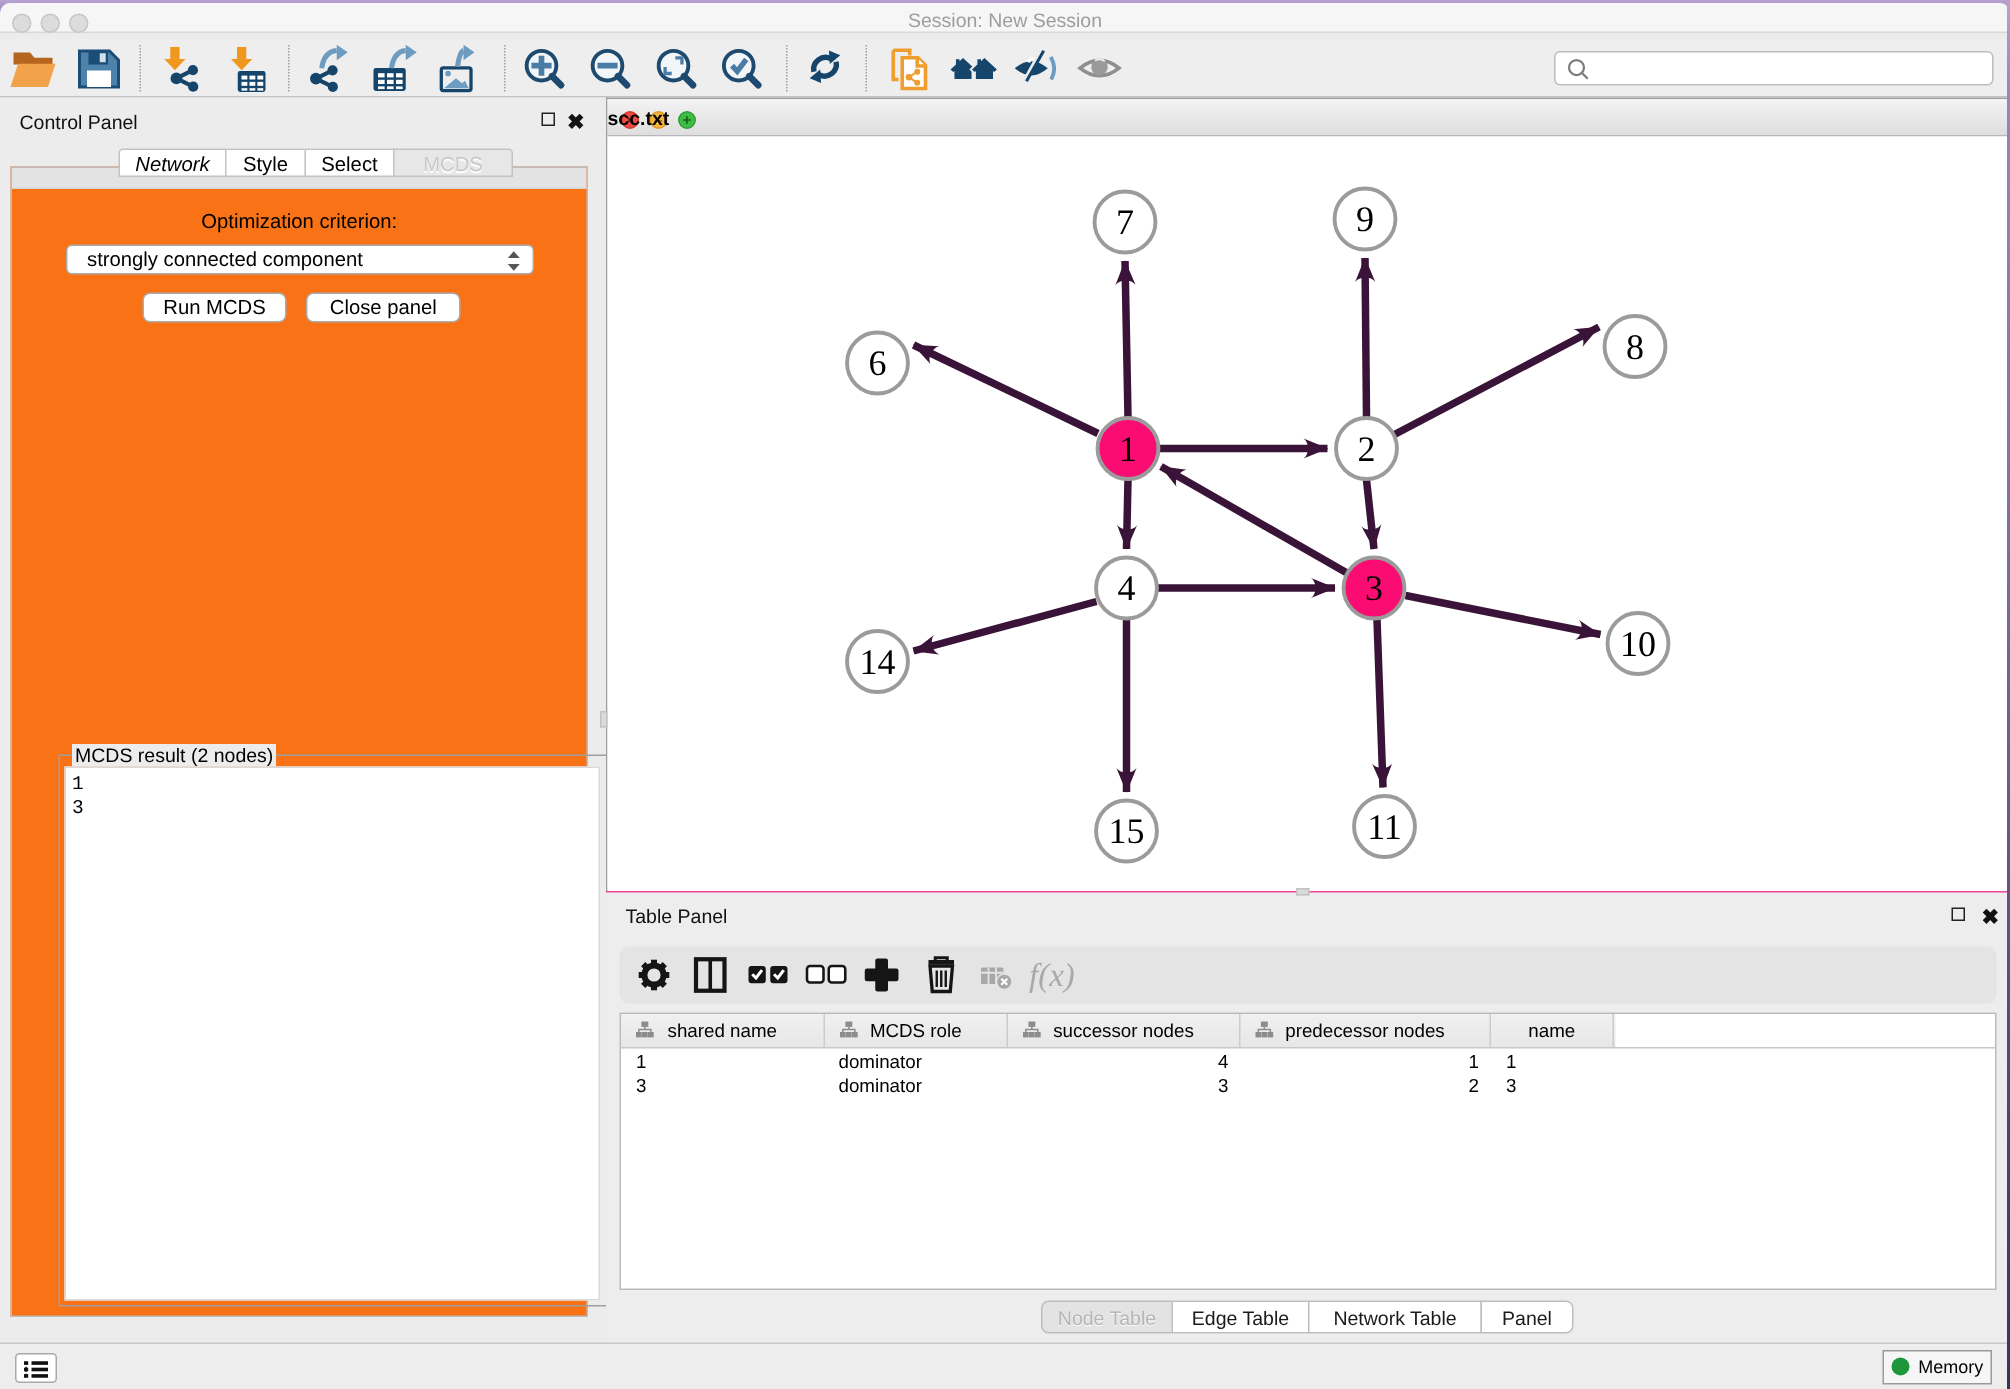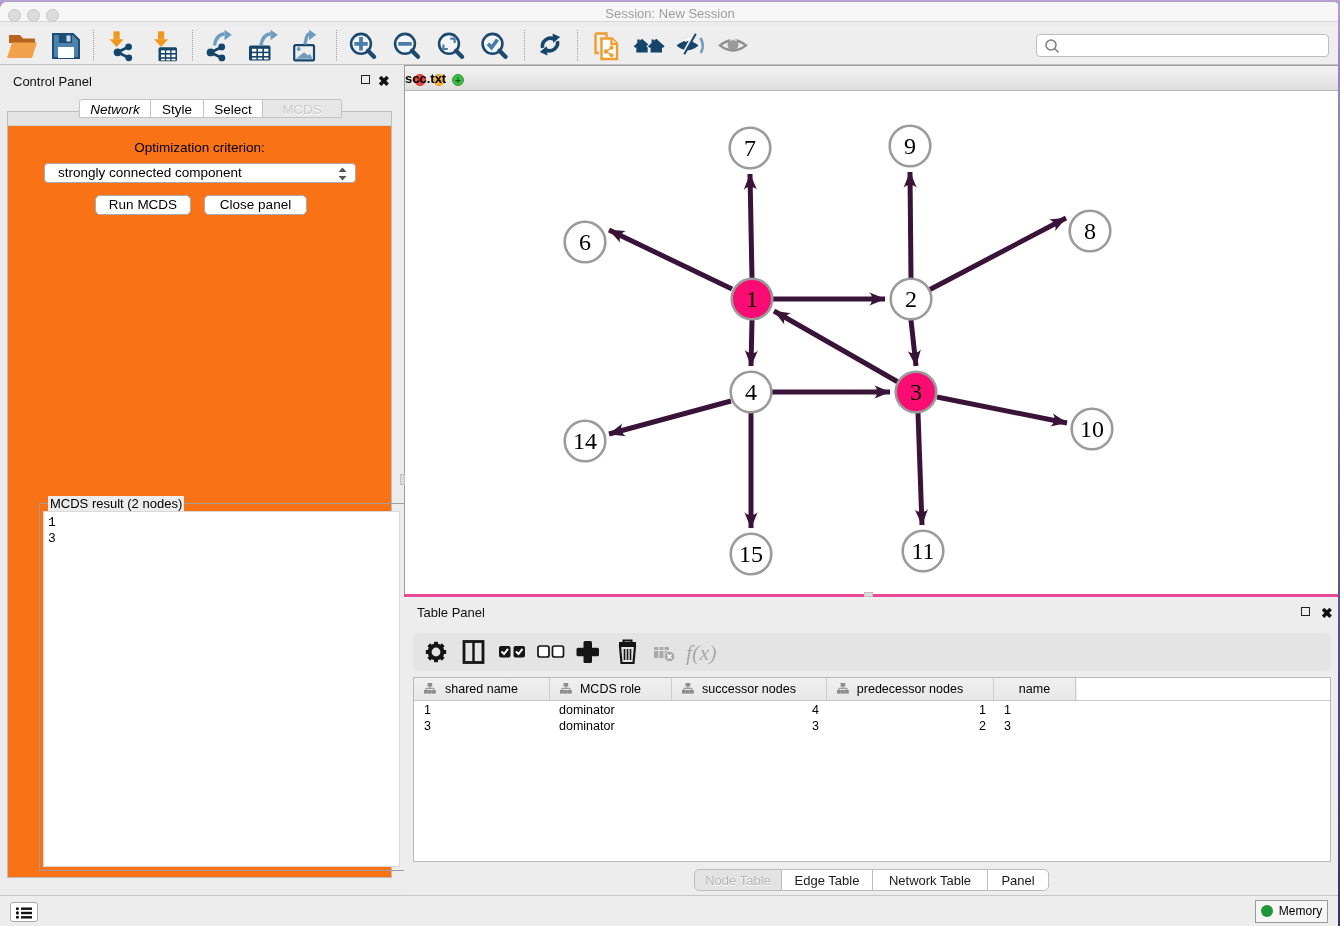--- a/index.html
+++ b/index.html
@@ -52,21 +52,21 @@
 #netwin { position:absolute; left:404px; top:63px; width:936px; height:529px;
   border:1px solid #9c9c9c; border-right:none; background:#fff; }
 #net-title { position:absolute; left:0; top:0; width:100%; height:25px;
   background:linear-gradient(#f3f3f3,#dedede); border-bottom:1px solid #b7b7b7; }
 #net-title .txt { position:absolute; width:100%; text-align:left; font-size:13px; font-weight:bold; color:#000; line-height:25px; }
 .mac { position:absolute; top:7.5px; width:12px; height:12px; border-radius:50%; font-size:10px;
   line-height:11px; text-align:center; font-weight:bold; }
 #canvas { position:absolute; left:0; top:25px; width:935px; height:503px; background:#fff; }
 
 #tpanel { position:absolute; left:404px; top:592px; width:936px; height:301px; background:#ededed;
-  border-top:3px solid #ec4899; }
+  border-top:1px solid #ec4899; }
 #tp-head .label { position:absolute; left:13px; top:8px; font-size:13px; color:#111; }
 #tp-toolbar { position:absolute; left:9px; top:36px; width:918px; height:38px; background:#e4e4e4;
   border-radius:6px; }
 #tp-table { position:absolute; left:9px; top:80px; width:918px; height:185px; background:#fff;
   border:1px solid #b9b9b9; }
 #tp-thead { position:absolute; left:0; top:0; width:663px; height:22px;
   background:linear-gradient(#f0f0f0,#e7e7e7); }
 #tp-hline { position:absolute; left:0; top:22px; width:916px; height:1px; background:#c8c8c8; }
 .th { position:absolute; top:0; height:22px; border-right:1px solid #cccccc; font-size:12.5px;
   line-height:22px; text-align:center; color:#000; }

